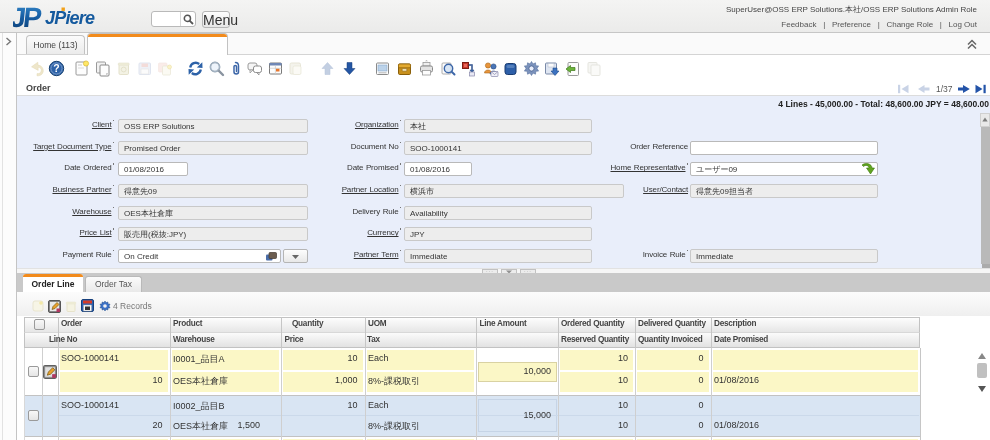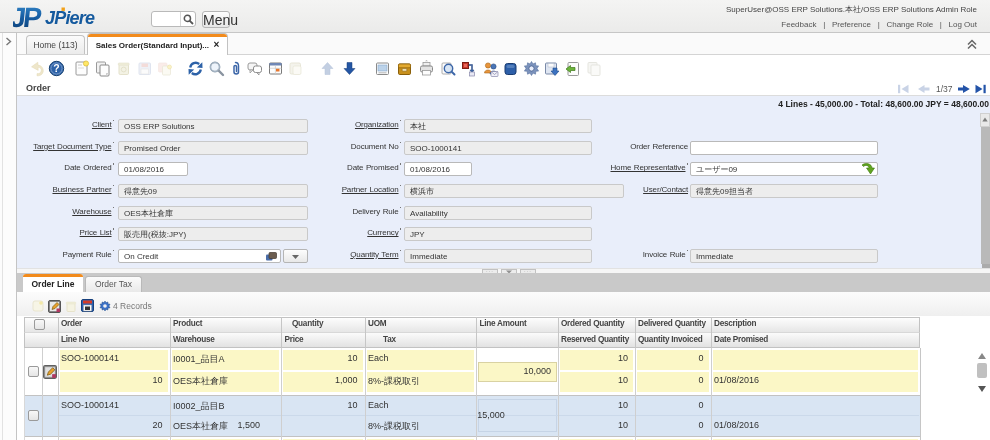--- a/index.html
+++ b/index.html
@@ -44,21 +44,20 @@
 <div class="ab" style="left:0;top:33px;width:17px;height:407px;background:#fcfcfc;border-right:1px solid #c4c4c4"></div>
 <div class="ab" style="left:2px;top:33px;width:1px;height:407px;background:#e2e2e2"></div>
 <svg class="ab" style="left:4px;top:37px" width="9" height="9" viewBox="0 0 9 9">
     <path d="M2.5 1 L6.5 4.5 L2.5 8" fill="none" stroke="#777" stroke-width="1.4"></path>
   </svg>
 
 <div class="ab" style="left:17px;top:33px;width:973px;height:22px;background:#fafafa;border-bottom:1px solid #d4d4d4"></div>
 <div class="ab" style="left:26px;top:35px;width:59px;height:19px;background:linear-gradient(#fbfbfb,#ebebeb);border:1px solid #c2c2c2;border-bottom:none;border-radius:4px 4px 0 0;font-size:8.5px;color:#444;text-align:center;line-height:19px">Home (113)</div>
 <div class="ab" style="left:87px;top:33px;width:141px;height:22px;background:#fff;border:1px solid #c2c2c2;border-bottom:none;border-radius:4px 4px 0 0;overflow:hidden">
  <div style="height:3px;background:#f28b1c"></div>
- <div style="font-size:8px;font-weight:bold;color:#222;text-align:center;line-height:16px;white-space:nowrap">Sales Order(Standard Input)...&nbsp;&nbsp;<span style="font-size:10px;font-weight:bold">×</span></div>
 </div>
 <svg class="ab" style="left:966px;top:39px" width="12" height="11" viewBox="0 0 12 11">
     <path d="M2 5.5 L6 1.5 L10 5.5 M2 9.5 L6 5.5 L10 9.5" fill="none" stroke="#666" stroke-width="1.5"></path>
   </svg>
 
 <div class="ab" style="left:17px;top:55px;width:973px;height:25px;background:#ffffff"></div>
 <div id="toolbar">
 <svg class="ab" style="left:27.5px;top:60px" width="17" height="17" viewBox="0 0 17 17">
       <path d="M3.5 6.8 L9.8 2.2 L10 5.1 C13.8 5.6 15.8 8.8 15.2 11.8 C14.6 14.6 11.8 16.2 9 15.8 L9 13.6 C11 13.9 13 12.8 13.3 10.8 C13.6 8.9 12 7.4 10.1 7.3 L10.2 10.4 Z" fill="#eee6ca" stroke="#e2d8b4" stroke-width="0.5"></path>
     </svg>
@@ -234,21 +233,21 @@
 <div class="lbl" style="left:241px;top:141.6px;width:160px">Document No<span class="dot"></span></div>
 <div class="fld" style="left:404px;top:140.6px;width:188px">SOO-1000141</div>
 <div class="lbl" style="left:241px;top:163.2px;width:160px">Date Promised<span class="dot"></span></div>
 <div class="fld fldw" style="left:404px;top:162.2px;width:68px">01/08/2016</div>
 <div class="lbl" style="left:241px;top:184.9px;width:160px"><u>Partner Location</u><span class="dot"></span></div>
 <div class="fld" style="left:404px;top:183.9px;width:220px">横浜市</div>
 <div class="lbl" style="left:241px;top:206.5px;width:160px">Delivery Rule<span class="dot"></span></div>
 <div class="fld" style="left:404px;top:205.5px;width:188px">Availability</div>
 <div class="lbl" style="left:241px;top:228.2px;width:160px"><u>Currency</u><span class="dot"></span></div>
 <div class="fld" style="left:404px;top:227.2px;width:188px">JPY</div>
-<div class="lbl" style="left:241px;top:249.8px;width:160px"><u>Quantity Term</u><span class="dot"></span></div>
+<div class="lbl" style="left:241px;top:249.8px;width:160px"><u>Partner Term</u><span class="dot"></span></div>
 <div class="fld" style="left:404px;top:248.8px;width:188px">Immediate</div>
 <div class="lbl" style="left:528px;top:141.6px;width:160px">Order Reference</div>
 <div class="fld fldw" style="left:690px;top:140.6px;width:188px"></div>
 <div class="lbl" style="left:528px;top:163.2px;width:160px"><u>Home Representative</u><span class="dot"></span></div>
 <div class="fld fldw" style="left:690px;top:162.2px;width:188px">ユーザー09</div>
 <svg class="ab" style="left:861px;top:163px" width="14" height="12" viewBox="0 0 14 12">
       <path d="M1 2 C5 -1 11 1 11 5 L13.5 5 L9.5 11 L5.5 5 L8 5 C8 2.5 4.5 1.5 2.5 3.5 Z" fill="#62a420" stroke="#3e7a10" stroke-width="0.6"></path>
     </svg>
 <div class="lbl" style="left:528px;top:184.9px;width:160px"><u>User/Contact</u></div>
 <div class="fld" style="left:690px;top:183.9px;width:188px">得意先09担当者</div>
@@ -322,24 +321,24 @@
 <div class="vline" style="left:710.5px;top:316.5px;height:31px;background:#c6c6c6"></div>
 <div class="ab" style="left:34px;top:318.5px;width:11px;height:11px;background:linear-gradient(#f8f8f8,#e5e5e5);border:1px solid #9a9a9a;border-radius:2px"></div>
 <div class="hdrcell" style="left:61.0px;top:319px;width:108.0px">Order</div>
 <div class="hdrcell" style="left:173.0px;top:319px;width:89px">Product</div>
 <div class="hdrcell" style="left:292px;top:319px;width:79.5px">Quantity</div>
 <div class="hdrcell" style="left:368.0px;top:319px;width:107.5px">UOM</div>
 <div class="hdrcell" style="left:479.5px;top:319px;width:77.5px">Line Amount</div>
 <div class="hdrcell" style="left:561.0px;top:319px;width:73.0px">Ordered Quantity</div>
 <div class="hdrcell" style="left:638.0px;top:319px;width:81px">Delivered Quantity</div>
 <div class="hdrcell" style="left:714.0px;top:319px;width:205.5px">Description</div>
-<div class="hdrcell" style="left:61.0px;top:335px;width:108.0px">Line No</div>
+<div class="hdrcell" style="left:49px;top:335px;width:108.0px">Line No</div>
 <div class="hdrcell" style="left:173.0px;top:335px;width:107.5px">Warehouse</div>
 <div class="hdrcell" style="left:284.5px;top:335px;width:79.5px">Price</div>
-<div class="hdrcell" style="left:383px;top:335px;width:107.5px">Tax</div>
+<div class="hdrcell" style="left:367px;top:335px;width:107.5px">Tax</div>
 <div class="hdrcell" style="left:561.0px;top:335px;width:73.0px">Reserved Quantity</div>
 <div class="hdrcell" style="left:638.0px;top:335px;width:72.0px">Quantity Invoiced</div>
 <div class="hdrcell" style="left:714.0px;top:335px;width:205.5px">Date Promised</div>
 <div class="ab" style="left:23.5px;top:347.5px;width:896.5px;height:46.5px;background:#fff"></div>
 <div class="ab" style="left:59.5px;top:350px;width:108.0px;height:19.5px;background:#fbf7c6"></div>
 <div class="ab" style="left:59.5px;top:371.5px;width:108.0px;height:20.0px;background:#fbf7c6"></div>
 <div class="ab" style="left:171.5px;top:350px;width:107.5px;height:19.5px;background:#fbf7c6"></div>
 <div class="ab" style="left:171.5px;top:371.5px;width:107.5px;height:20.0px;background:#fbf7c6"></div>
 <div class="ab" style="left:283px;top:350px;width:79.5px;height:19.5px;background:#fbf7c6"></div>
 <div class="ab" style="left:283px;top:371.5px;width:79.5px;height:20.0px;background:#fbf7c6"></div>
@@ -382,21 +381,21 @@
 <div class="cell" style="left:368px;top:399.5px">Each</div>
 <div class="cell" style="left:508px;top:399.5px;width:120px;text-align:right">10</div>
 <div class="cell" style="left:583.5px;top:399.5px;width:120px;text-align:right">0</div>
 <div class="cell" style="left:42.5px;top:420px;width:120px;text-align:right">20</div>
 <div class="cell" style="left:173px;top:420px">OES本社倉庫</div>
 <div class="cell" style="left:237.5px;top:420px;width:120px;text-align:left">1,500</div>
 <div class="cell" style="left:368px;top:420px">8%-課税取引</div>
 <div class="cell" style="left:508px;top:420px;width:120px;text-align:right">10</div>
 <div class="cell" style="left:583.5px;top:420px;width:120px;text-align:right">0</div>
 <div class="cell" style="left:714px;top:420px">01/08/2016</div>
-<div class="cell" style="left:431px;top:409.5px;width:120px;text-align:center">15,000</div>
+<div class="cell" style="left:431px;top:409.5px;width:120px;text-align:right">15,000</div>
 <div class="ab" style="left:28px;top:410px;width:11px;height:11px;background:linear-gradient(#f8f8f8,#e5e5e5);border:1px solid #9a9a9a;border-radius:2px"></div>
 <div class="ab" style="left:23.5px;top:436px;width:896.5px;height:4px;background:#fff;border-top:1px solid #c2c2c2"></div>
 <div class="ab" style="left:59.5px;top:438.5px;width:108.0px;height:1.5px;background:#fbf7c6"></div>
 <div class="ab" style="left:171.5px;top:438.5px;width:107.5px;height:1.5px;background:#fbf7c6"></div>
 <div class="ab" style="left:283px;top:438.5px;width:79.5px;height:1.5px;background:#fbf7c6"></div>
 <div class="ab" style="left:366.5px;top:438.5px;width:107.5px;height:1.5px;background:#fbf7c6"></div>
 <div class="ab" style="left:559.5px;top:438.5px;width:73.0px;height:1.5px;background:#fbf7c6"></div>
 <div class="ab" style="left:636.5px;top:438.5px;width:72.0px;height:1.5px;background:#fbf7c6"></div>
 <div class="ab" style="left:712.5px;top:438.5px;width:205.5px;height:1.5px;background:#fbf7c6"></div>
 <div class="vline" style="left:57.5px;top:347.5px;height:92.5px"></div>

